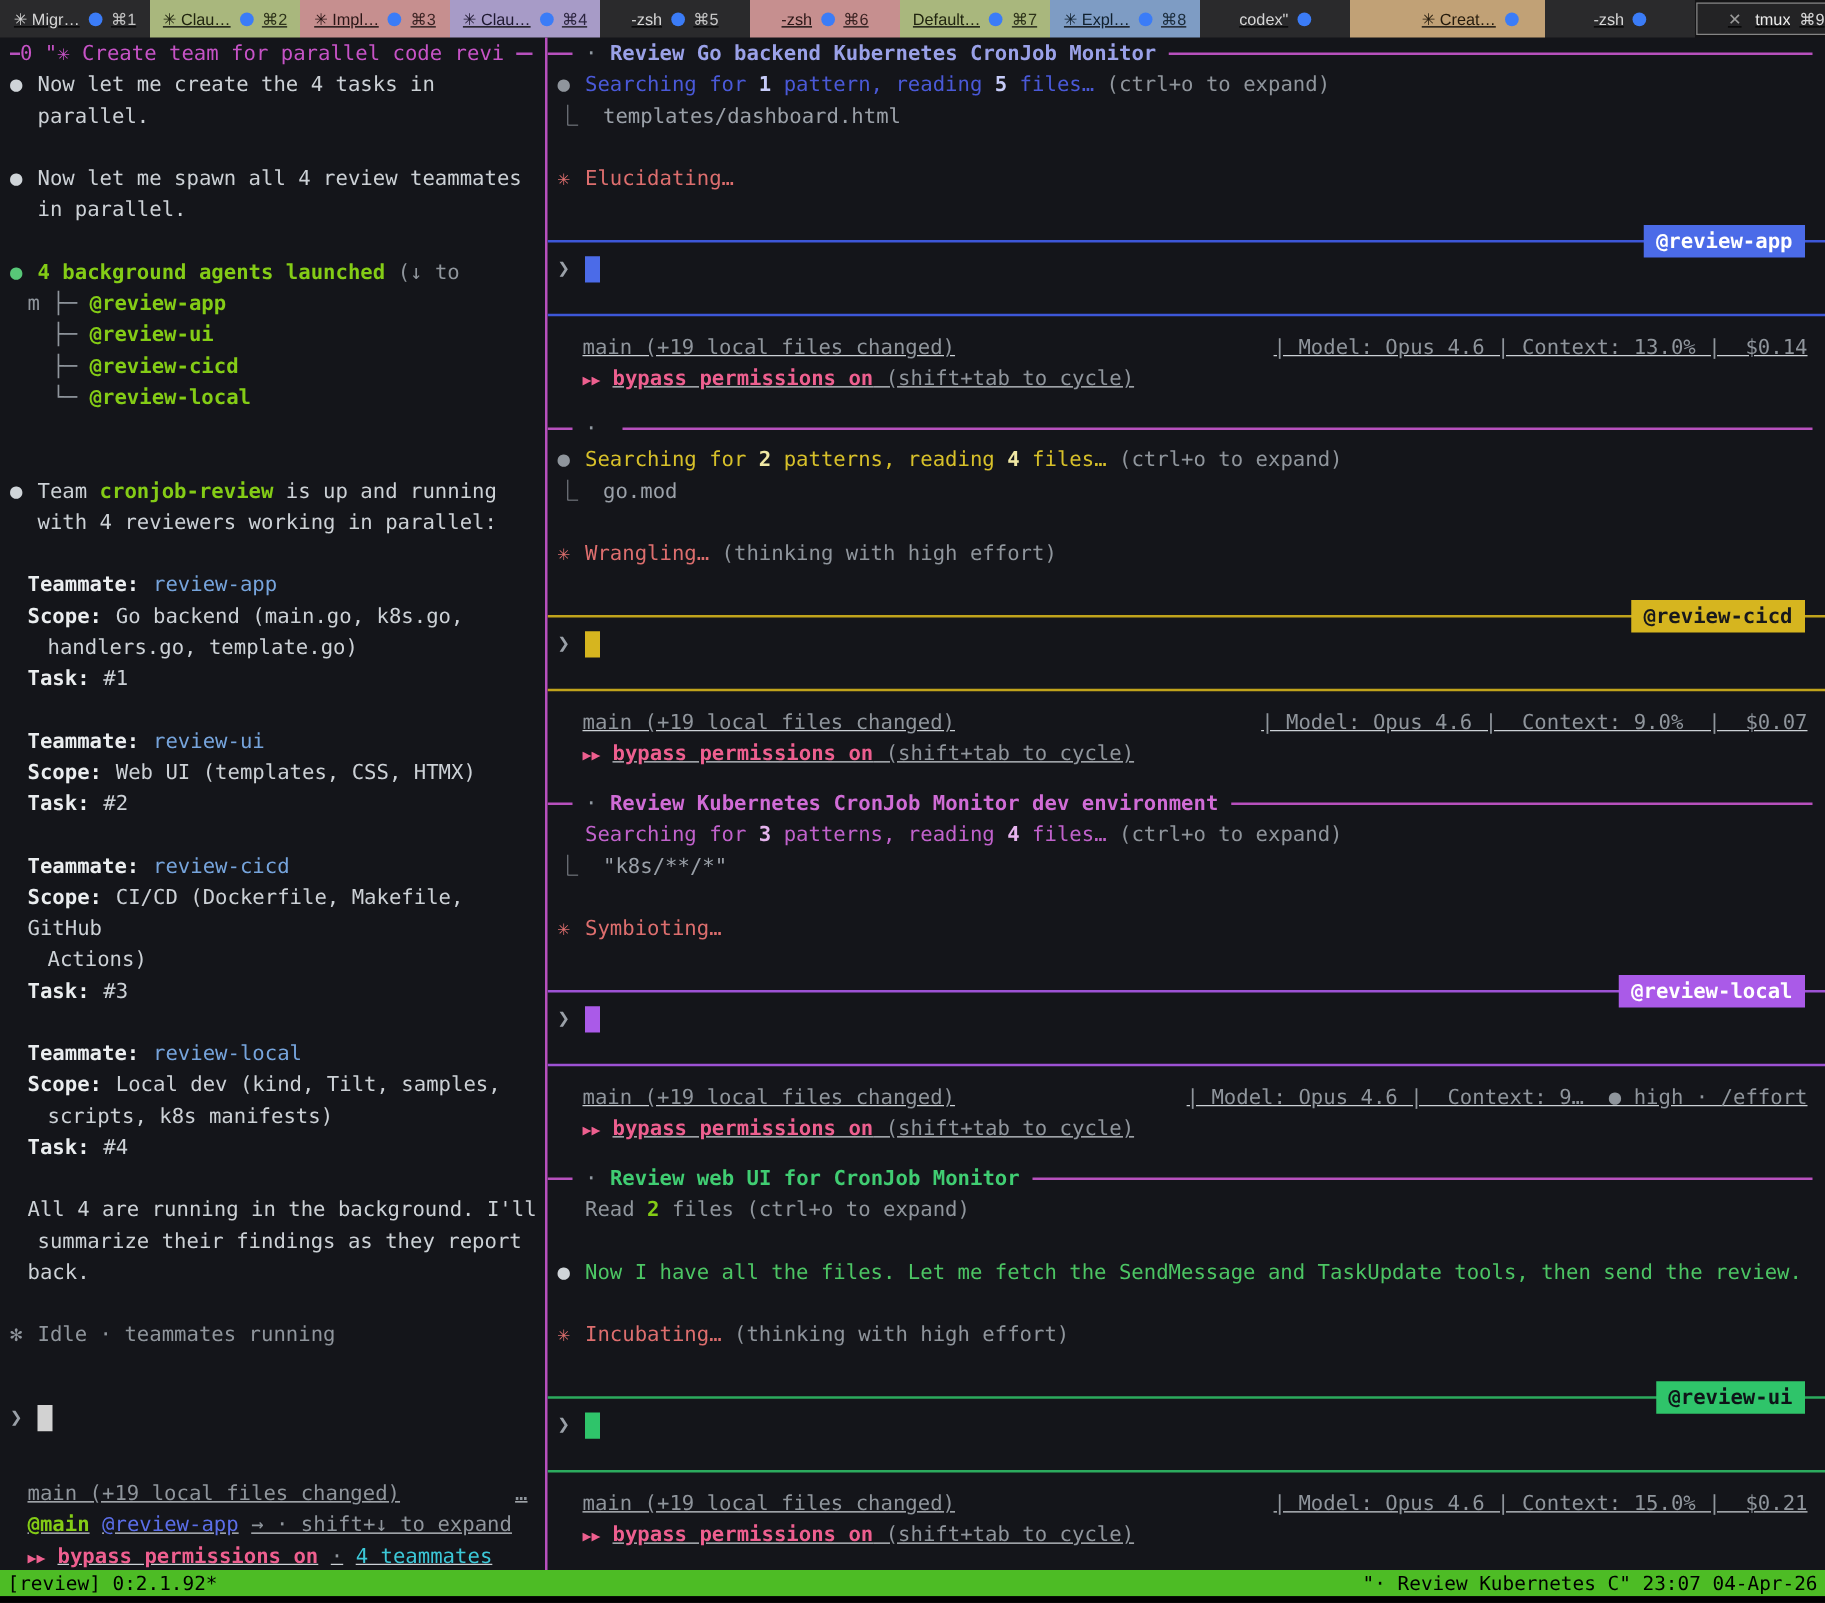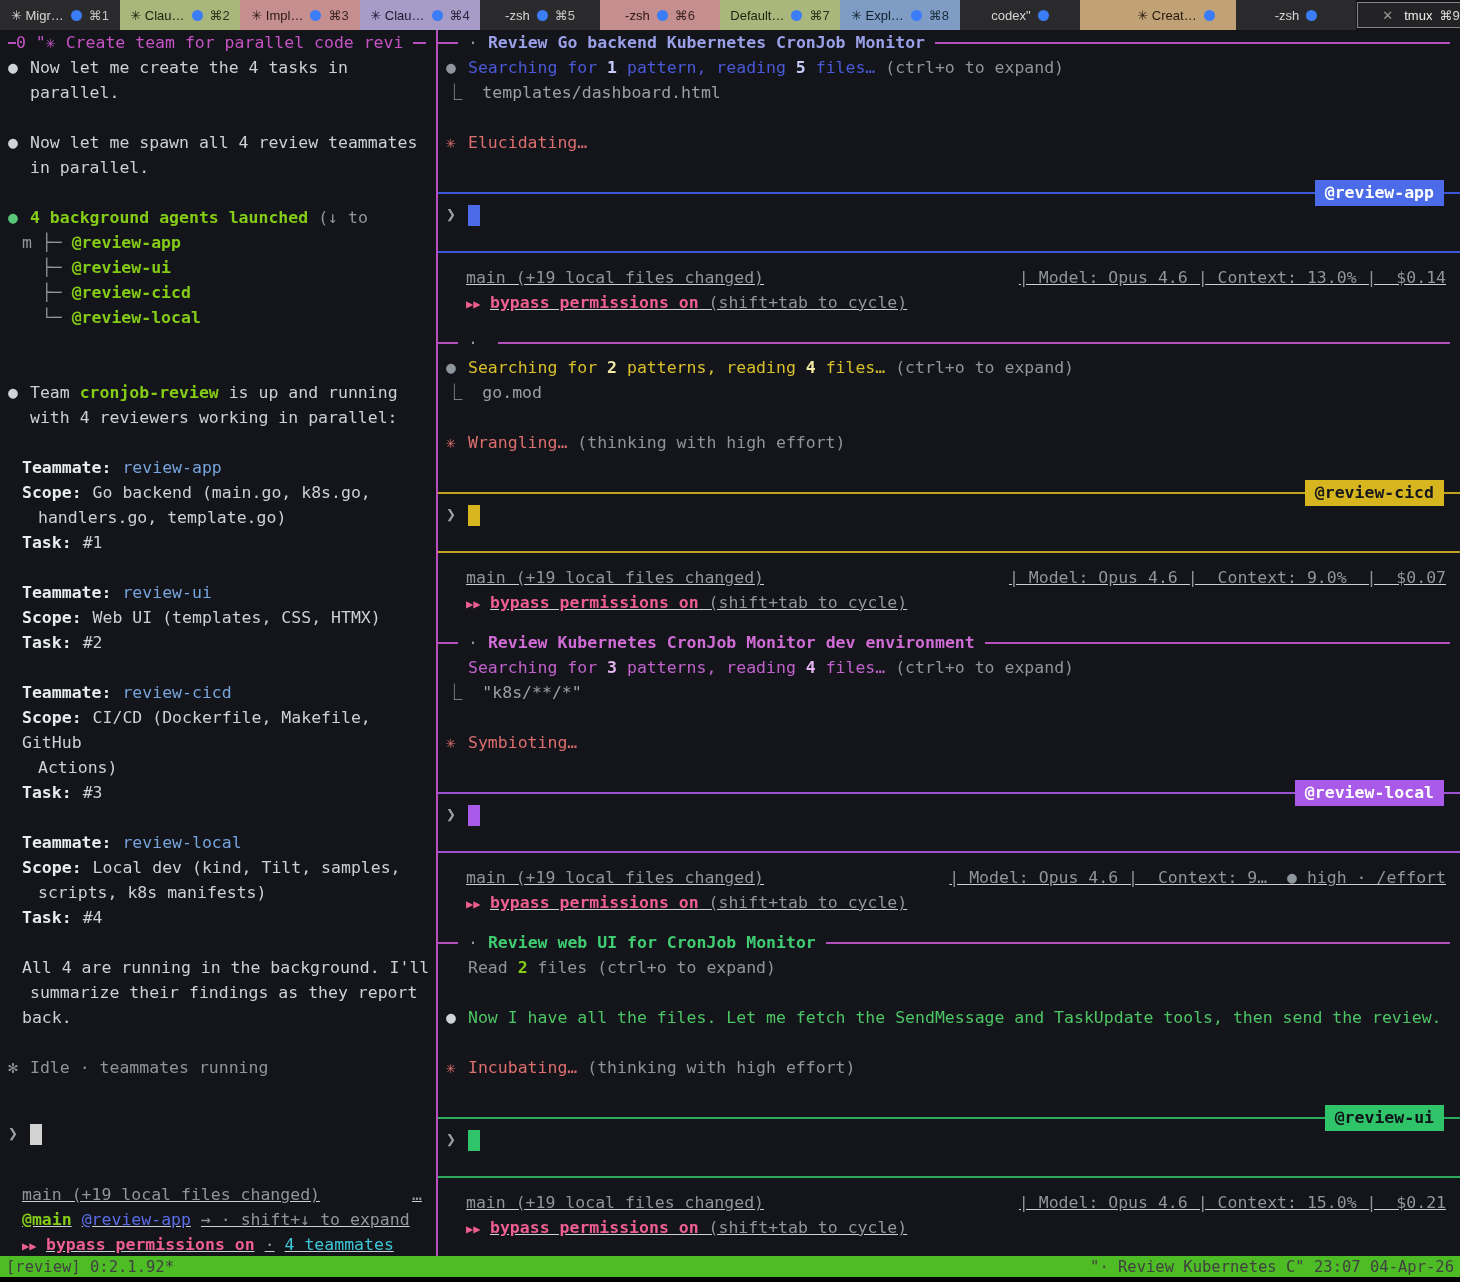--- a/index.html
+++ b/index.html
@@ -1,20 +1,20 @@
 <!DOCTYPE html>
 <html><head>
 <meta charset="utf-8">
 <style>
   html,body{margin:0;padding:0;background:#000;}
   .screen{width:1460px;height:1282px;background:#14151a;overflow:hidden;position:relative;}
 
   
   .tabbar{height:30px;background:#141416;display:flex;align-items:stretch;
-          font-family:"Liberation Sans",sans-serif;font-size:13px;}
+          font-family:"Liberation Sans",sans-serif;font-size:13px;text-decoration:underline;}
   .tab{flex:0 0 120px;display:flex;align-items:center;justify-content:center;gap:7px;overflow:hidden;}
   .tab .tlabel{max-width:72px;overflow:hidden;white-space:nowrap;}
   .dot{width:11px;height:11px;border-radius:50%;background:#3b7cf7;flex:none;}
   .tshort{opacity:.9;white-space:nowrap;}
   .tb-dark{background:#2a2a2c;color:#d6d6d6;}
   .tb-olive{background:#a9b77d;color:#20240f;}
   .tb-rose{background:#c68f8f;color:#2b1616;}
   .tb-lilac{background:#a79bc7;color:#1e1830;}
   .tb-steel{background:#7e9cc4;color:#10202e;}
   .tb-tan{background:#c1a176;color:#241a0c;padding-left:36px;}
@@ -75,21 +75,21 @@
   .inputbox{border-top:2px solid var(--line);border-bottom:2px solid var(--line);
             height:46px;position:relative;padding:11px 0 0 8px;}
   .badge{position:absolute;top:-14px;right:16px;height:26px;line-height:26px;padding:0 10px;
          background:var(--bbg);color:var(--bfg);font-weight:bold;}
   .pchar{color:#9aa0a8;display:inline-block;width:22px;}
   .cursor{display:inline-block;width:12px;height:21px;vertical-align:middle;background:var(--bbg);}
   .linput{border-color:#616161;}
   .linput .cursor{background:#d2d2d2;}
 
   
-  .statusbar{height:21px;background:#4dbc25;color:#404040;display:flex;justify-content:space-between;
+  .statusbar{height:21px;background:#4dbc25;color:#000000;display:flex;justify-content:space-between;
              align-items:center;font-family:"DejaVu Sans Mono","Liberation Mono",monospace;
              font-size:15.5px;padding:0 6px;white-space:pre;}
   .bottomstrip{height:5px;background:#000;}
 </style>
 </head>
 <body>
 
 <div class="screen">
 
   <div class="tabbar">

